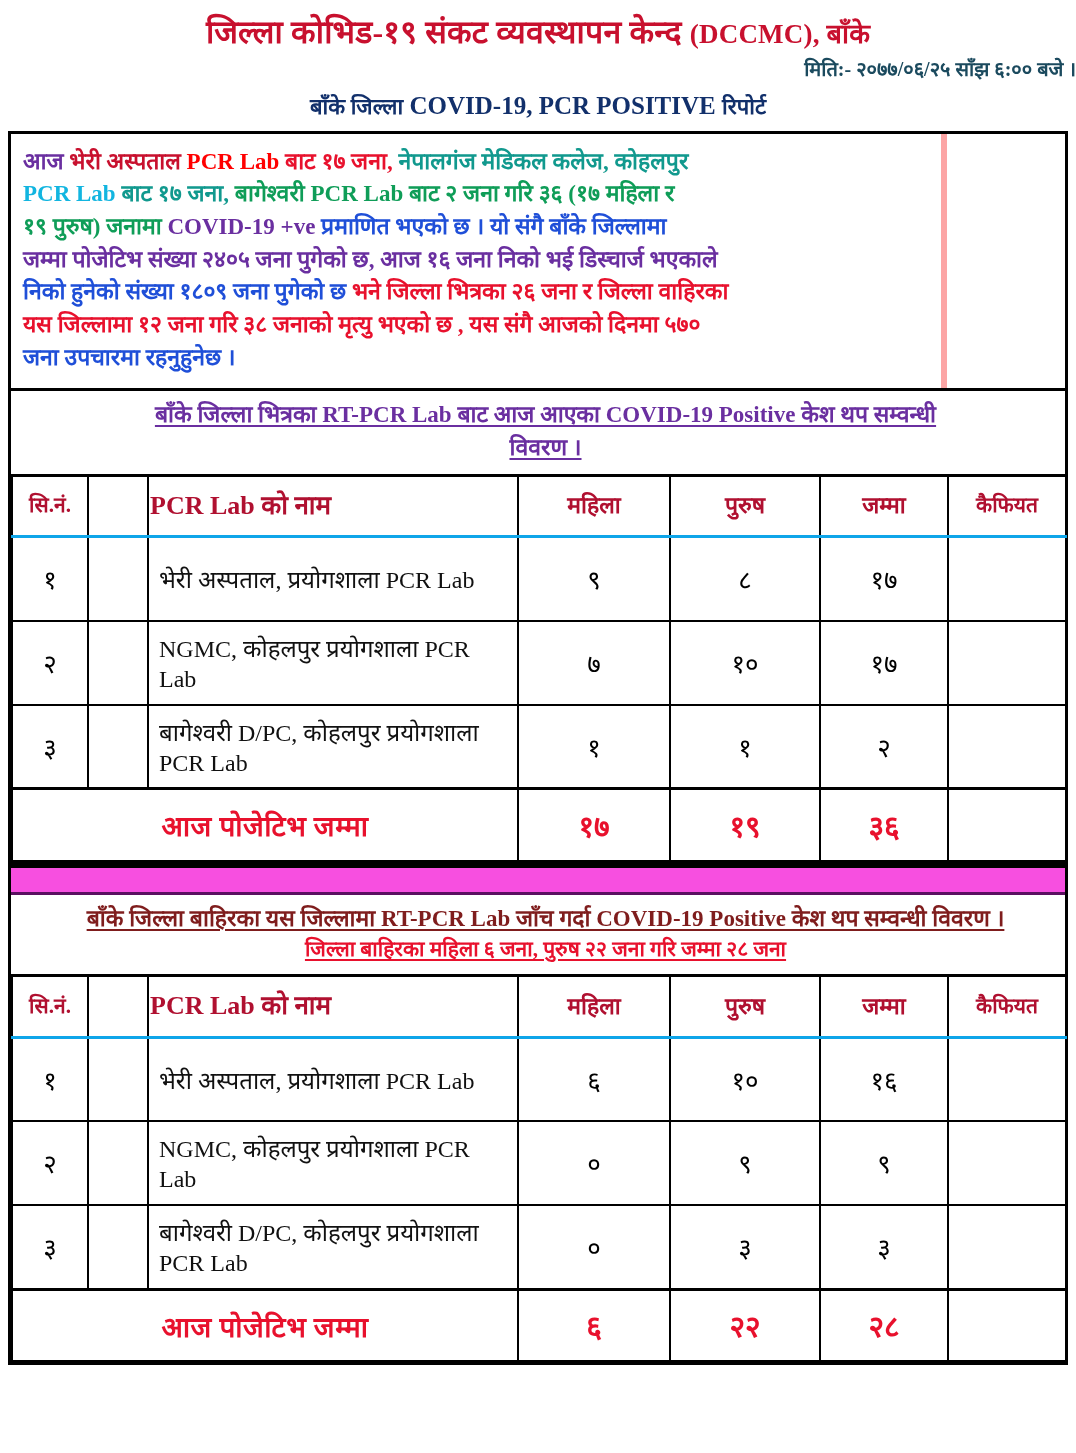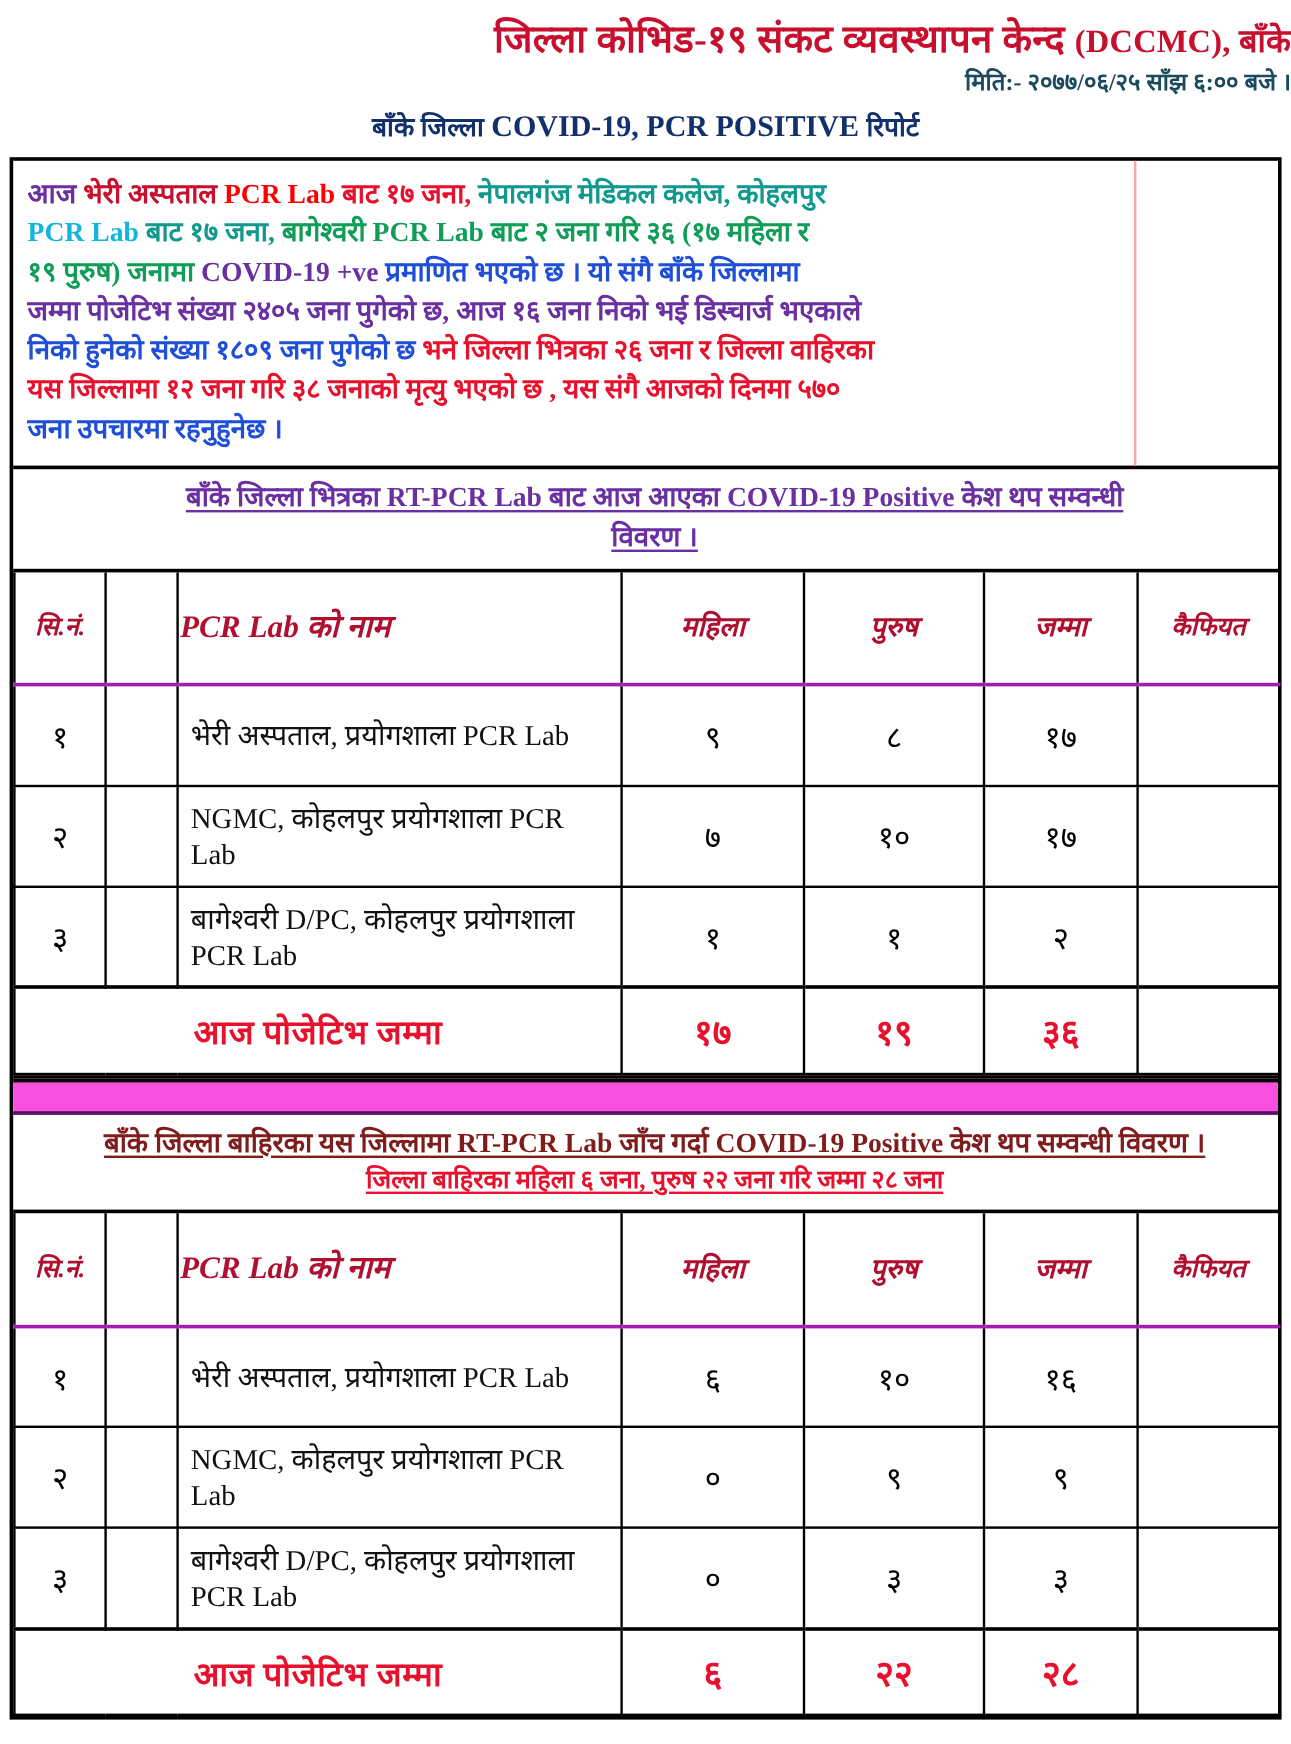--- a/index.html
+++ b/index.html
@@ -28,21 +28,20 @@
   .header {
     text-align: center;
     padding-top: 14px;
   }
   .title-main {
     font-size: 32px;
     font-weight: bold;
     color: #c8102e;
     letter-spacing: 0.2px;
     line-height: 1.15;
-    text-align: right;
   }
   .title-main .dccmc {
     font-size: 27px;
     color: #c8102e;
   }
   .title-date {
     font-size: 20px;
     font-weight: bold;
     color: #1b4a5e;
     margin-top: 6px;
@@ -68,21 +67,21 @@
   
   .para-row {
     display: flex;
     align-items: stretch;
     border-bottom: 3px solid #000000;
   }
   .para-cell {
     flex: 0 0 936px;
     width: 936px;
     box-sizing: border-box;
-    border-right: 2px solid #fca5a5;
+    border-right: 6px solid #fca5a5;
     padding: 12px 26px 14px 12px;
   }
   .para-spacer {
     flex: 1 1 auto;
     box-sizing: border-box;
   }
   .para-line {
     font-size: 23px;
     font-weight: bold;
     line-height: 1.42;
@@ -136,24 +135,23 @@
   table.rep col.c-m     { width: 150px; }
   table.rep col.c-t     { width: 128px; }
   table.rep col.c-rem   { width: 118px; }
 
   table.rep th, table.rep td {
     border: 2px solid #000000;
     box-sizing: border-box;
   }
   table.rep thead th {
     border-top: none;
-    border-bottom: 3px solid #a21caf;
-    height: 94px;
-    vertical-align: middle;
-    font-style: italic;
+    border-bottom: 3px solid #0ea5e9;
+    height: 60px;
+    vertical-align: middle;
   }
   .th-txt {
     font-size: 23px;
     font-weight: bold;
     color: #b01030;
     text-align: center;
     line-height: 1.1;
   }
   .th-txt.small { font-size: 21px; }
   .th-name {

